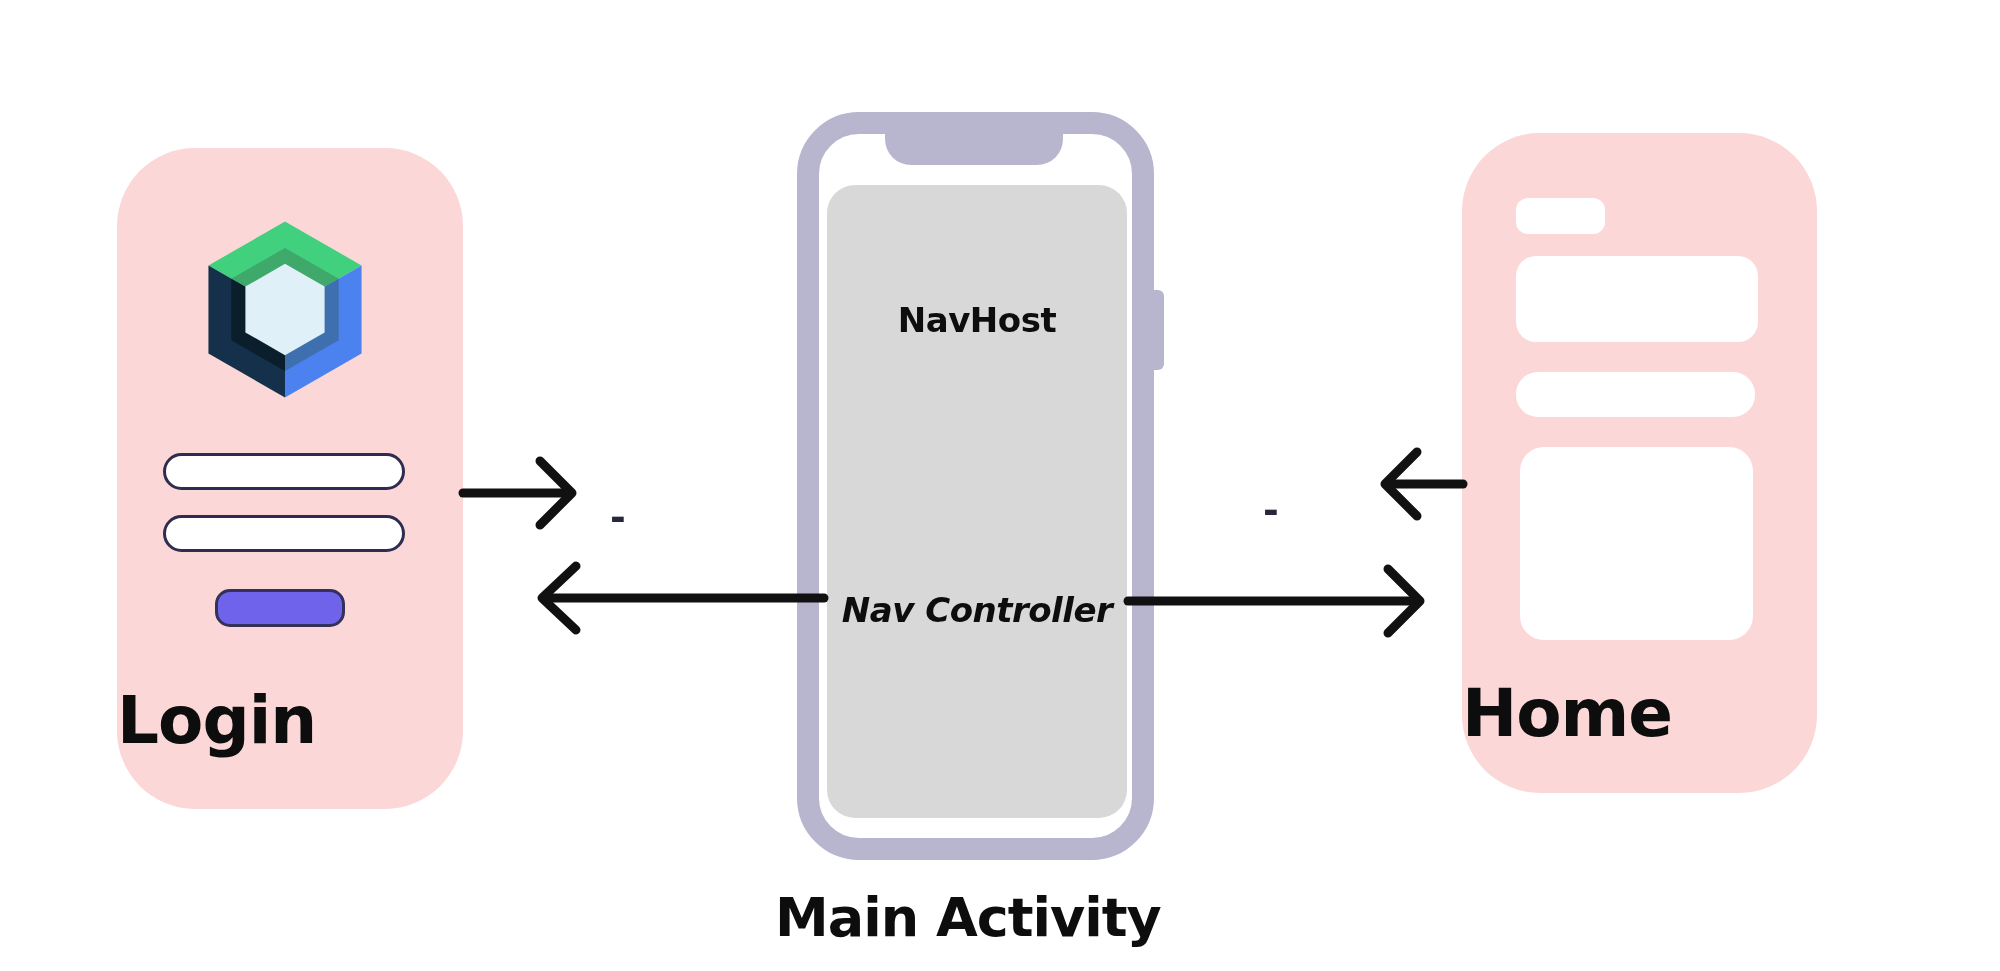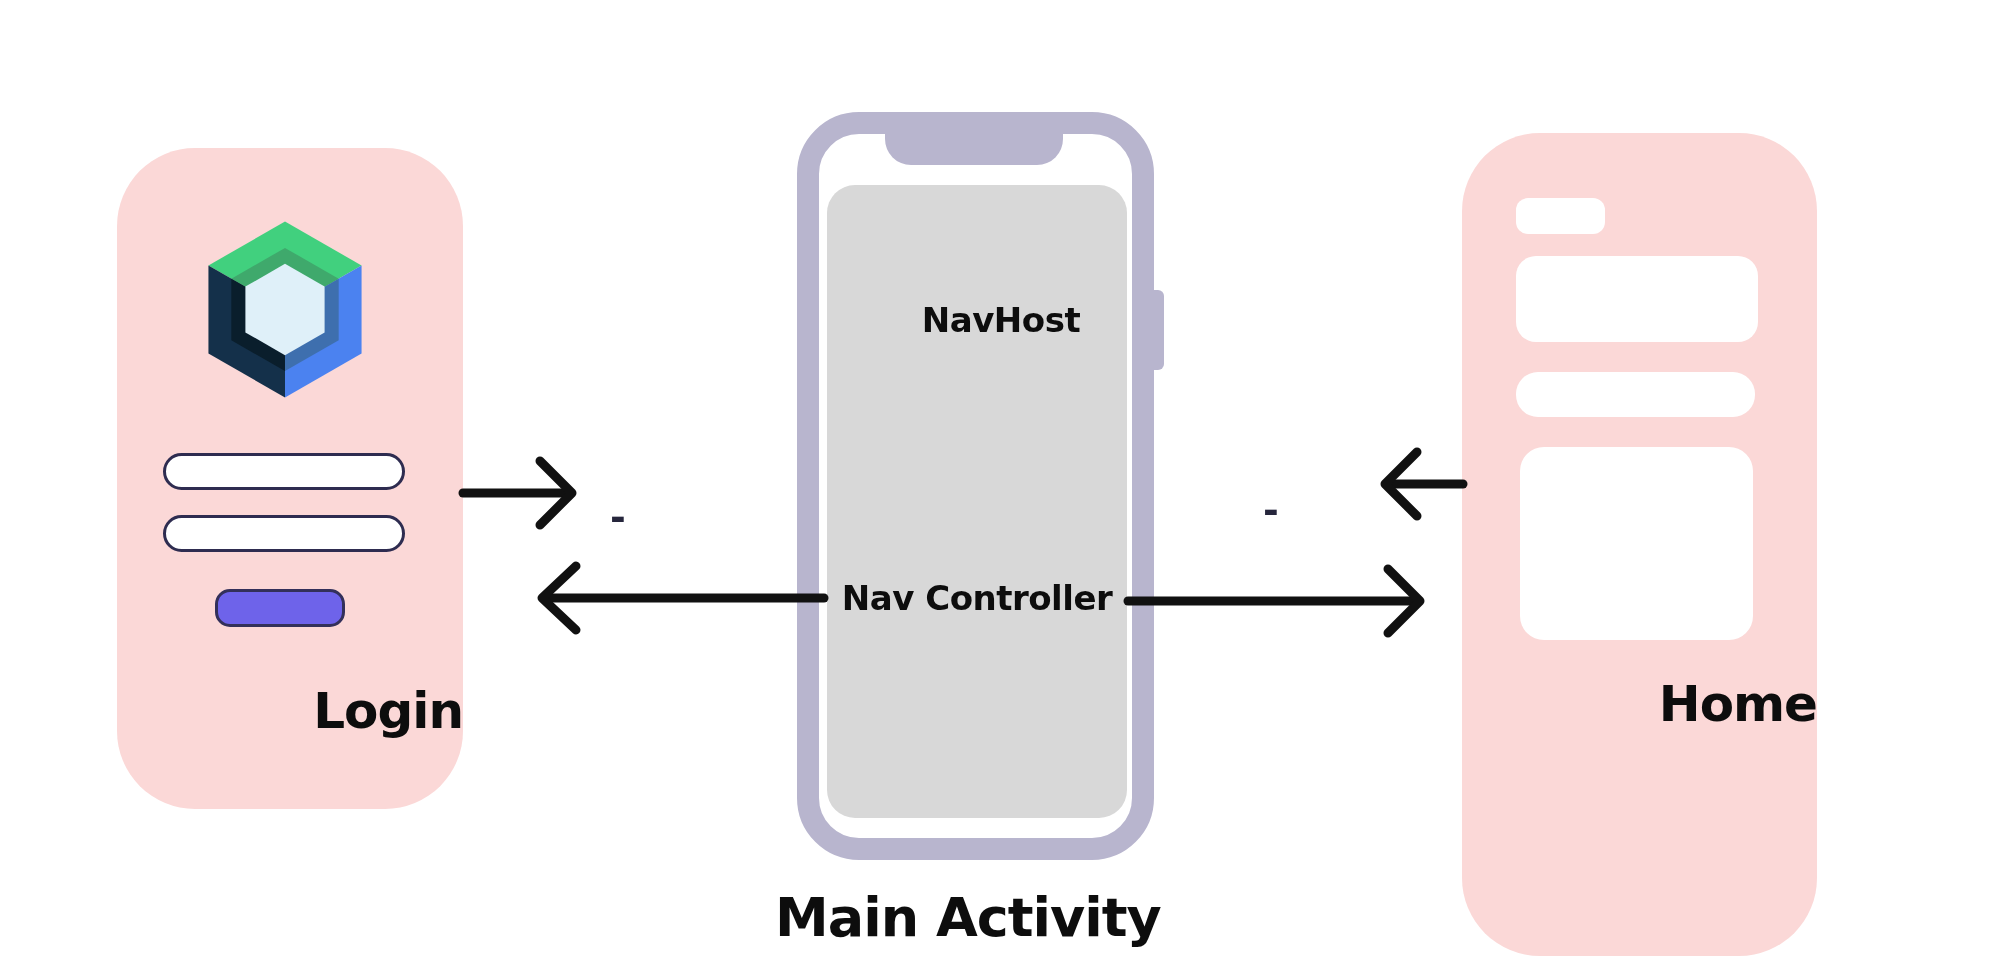--- a/index.html
+++ b/index.html
@@ -4,32 +4,32 @@
 <style>
   html,body{margin:0;padding:0;background:#ffffff;}
   #canvas{
     position:relative;width:2000px;height:971px;background:#ffffff;overflow:hidden;
     font-family:"DejaVu Sans","Liberation Sans",sans-serif;color:#111111;
   }
 
   
   .card{position:absolute;background:#fbd8d7;border-radius:78px;}
   .login-card{left:117px;top:148px;width:346px;height:661px;}
-  .home-card{left:1462px;top:133px;width:355px;height:823px;}
+  .home-card{left:1462px;top:133px;width:355px;height:660px;}
 
   
   .logo{position:absolute;left:80px;top:60px;width:176px;height:203px;}
   .field{position:absolute;left:46px;width:242px;height:37px;background:#ffffff;
          border:3px solid #2e2c50;border-radius:20px;box-sizing:border-box;}
   .field-1{top:305px;}
   .field-2{top:367px;}
   .pill-button{position:absolute;left:98px;top:441px;width:130px;height:38px;
          background:#6e63ea;border:3px solid #33305a;border-radius:15px;box-sizing:border-box;}
-  .card-caption{position:absolute;left:0;width:100%;text-align:right;
-         font-weight:800;font-size:50px;letter-spacing:-1px;color:#0d0d0d;}
+  .card-caption{position:absolute;left:0;width:100%;text-align:left;
+         font-weight:800;font-size:66px;letter-spacing:-1px;color:#0d0d0d;}
   .login-caption{top:534px;}
   .home-caption{top:542px;}
 
   
   .skel{position:absolute;background:#ffffff;}
   .skel-chip {left:54px;top:65px;width:89px;height:36px;border-radius:12px;}
   .skel-a    {left:54px;top:123px;width:242px;height:86px;border-radius:20px;}
   .skel-b    {left:54px;top:239px;width:239px;height:45px;border-radius:22px;}
   .skel-c    {left:58px;top:314px;width:233px;height:193px;border-radius:24px;}
 
@@ -37,22 +37,22 @@
   .phone{position:absolute;left:797px;top:112px;width:357px;height:748px;
          box-sizing:border-box;border:22px solid #b8b5ce;border-radius:62px;background:#ffffff;}
   .screen{position:absolute;left:8px;top:51px;width:300px;height:633px;
          background:#d8d8d8;border-radius:28px;}
   .notch{position:absolute;left:66px;top:-14px;width:178px;height:45px;
          background:#b8b5ce;border-radius:0 0 26px 26px;}
   .side-button{position:absolute;left:1150px;top:290px;width:14px;height:80px;
          background:#b8b5ce;border-radius:0 6px 6px 0;}
   .screen-label{position:absolute;left:0;width:100%;text-align:center;
          font-weight:800;font-size:34px;letter-spacing:-0.5px;color:#0d0d0d;line-height:1;}
-  .navhost-label{top:118px;padding-left:24px;}
-  .navcontroller-label{top:396px;}
+  .navhost-label{top:118px;}
+  .navcontroller-label{top:408px;font-style:italic;}
   .phone-caption{position:absolute;left:775px;top:886px;width:400px;text-align:left;
          font-weight:800;font-size:54px;letter-spacing:-1px;color:#0d0d0d;}
 
   
   #arrow-layer{position:absolute;left:0;top:0;width:2000px;height:971px;pointer-events:none;}
   .dash{position:absolute;font-weight:800;font-size:38px;line-height:1;color:#26263c;}
   .dash-left{left:610px;top:498px;}
   .dash-right{left:1263px;top:491px;}
 </style>
 </head>

